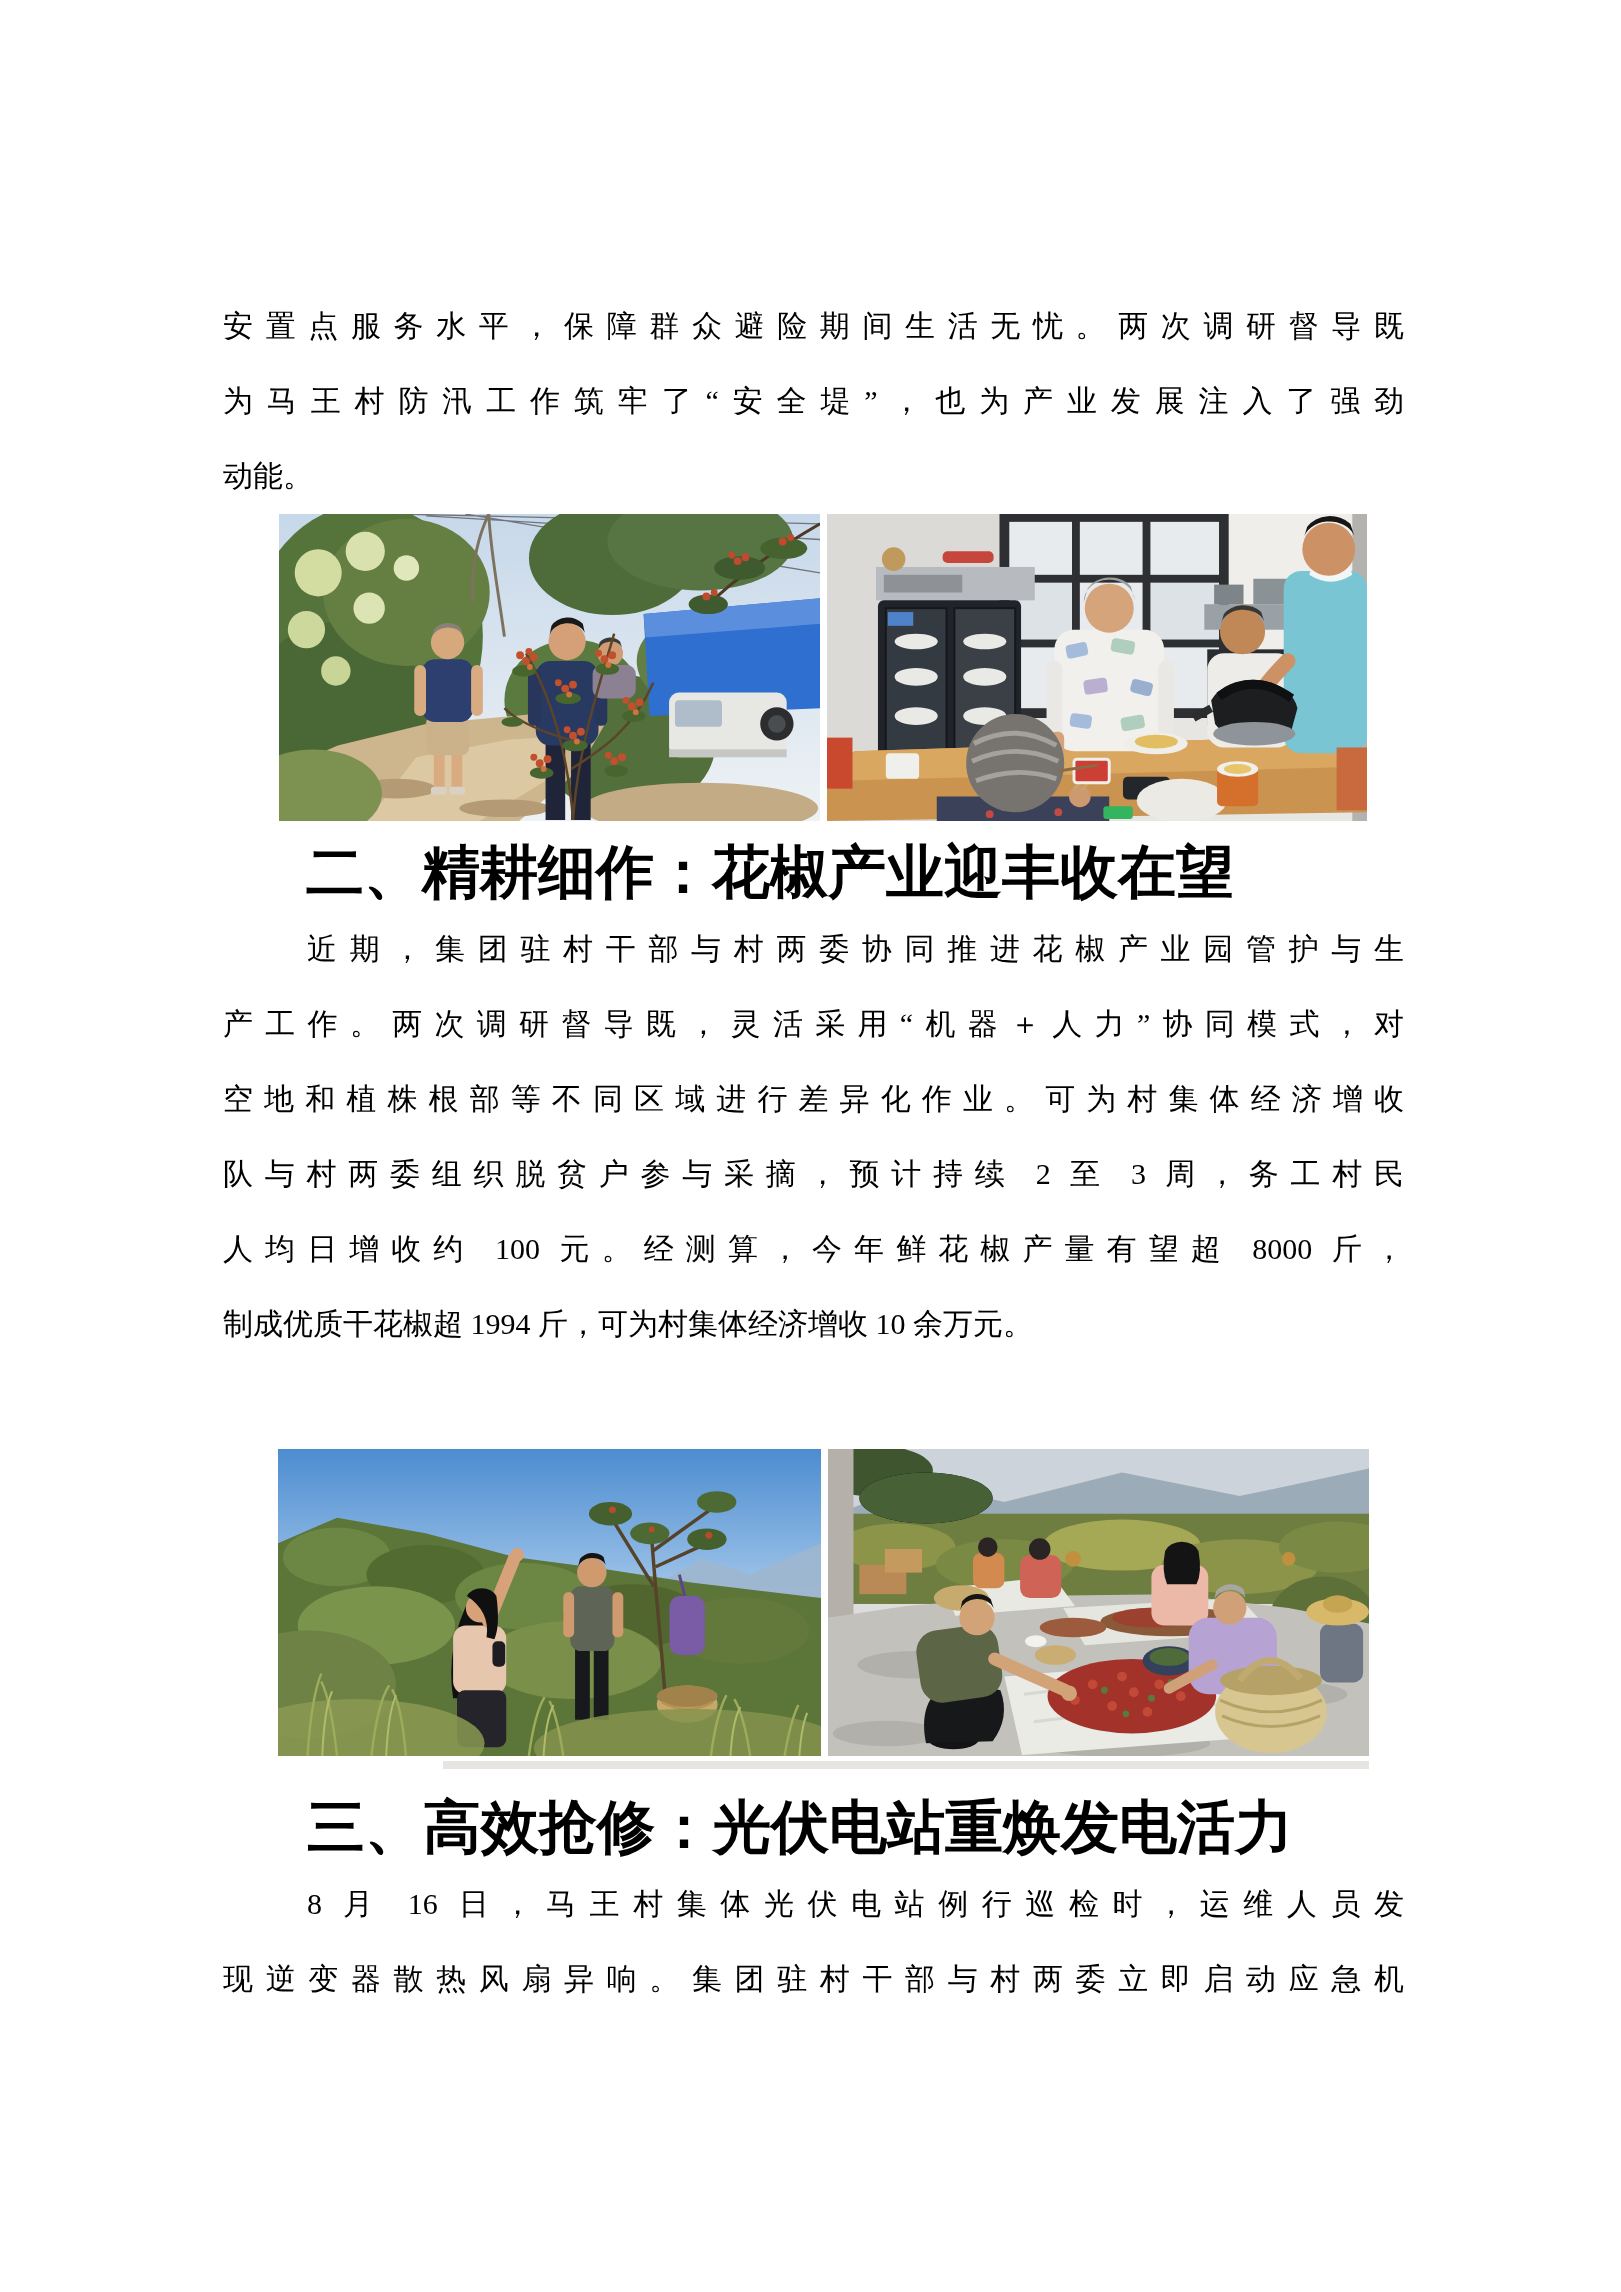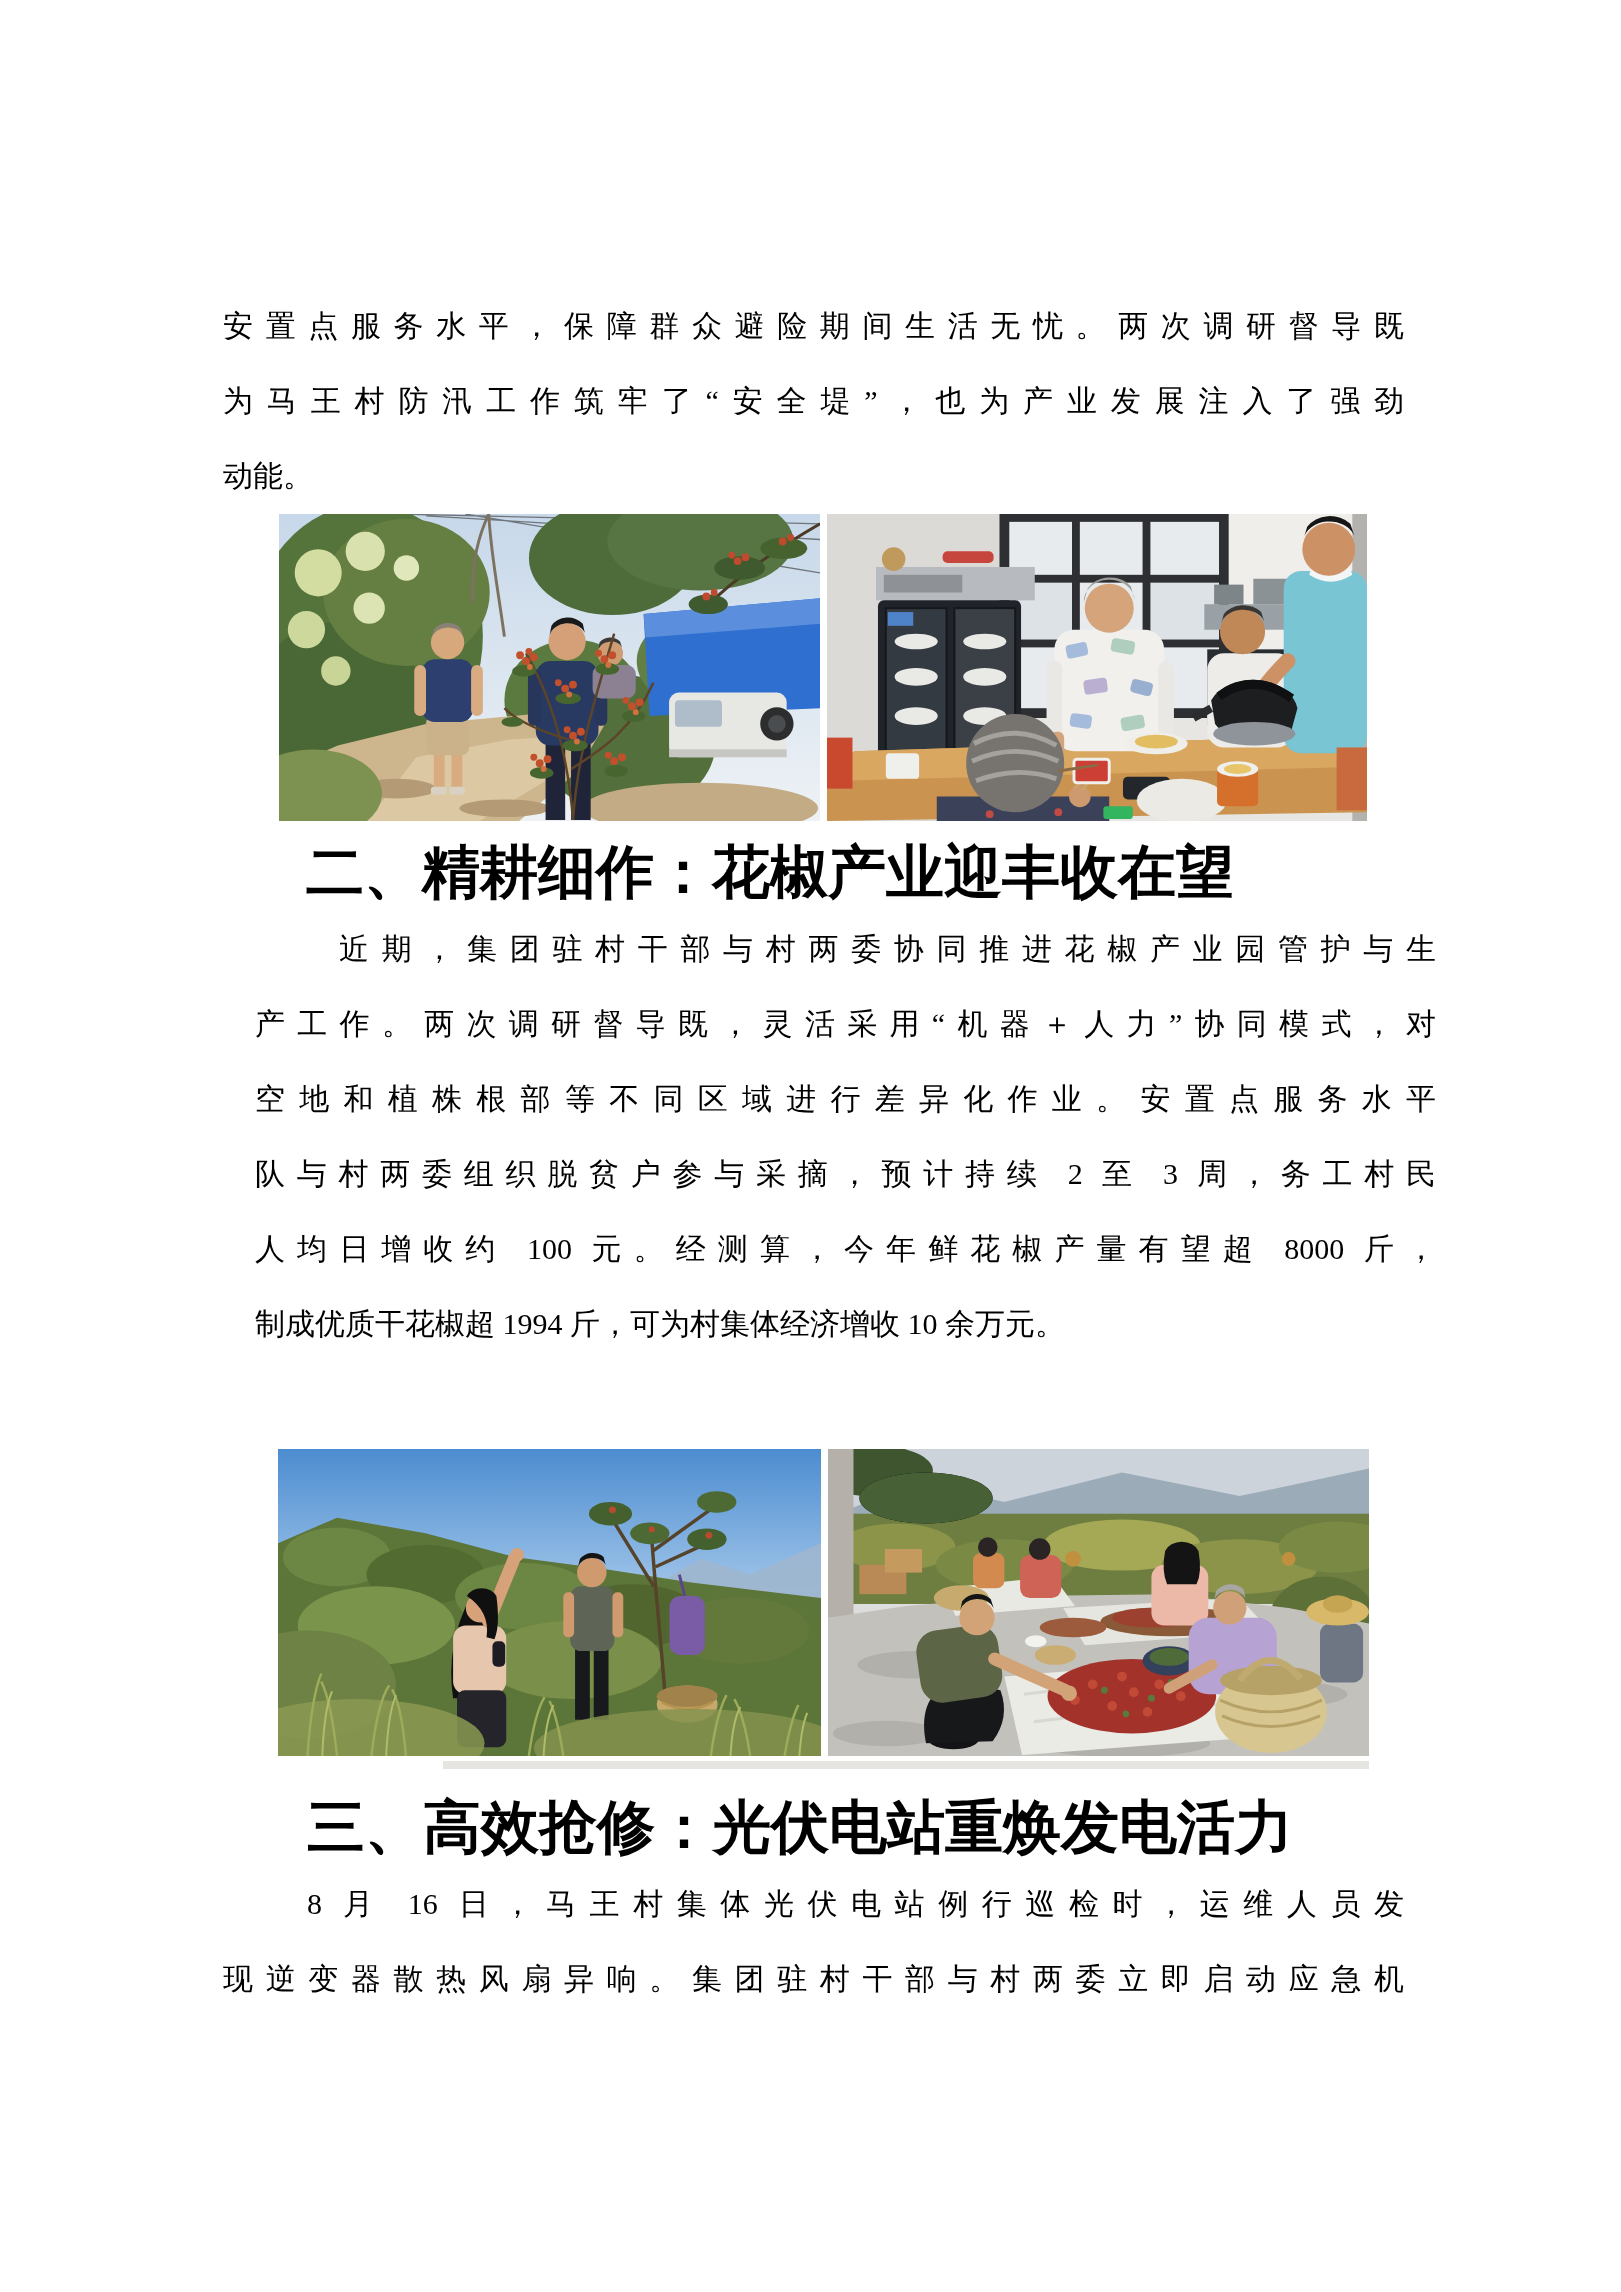--- a/index.html
+++ b/index.html
@@ -319,24 +319,24 @@
           <rect x="60" y="244" width="34" height="26" rx="4" fill="#efefec"></rect>
           <path d="M236,262 l40,-6" stroke="#8a6b45" stroke-width="3"></path>
           <rect x="520" y="238" width="31" height="64" fill="#c96a3e"></rect>
         </g>
       </svg>
     </div>
   </figure>
 
   <h2 class="heading" style="top:839px;margin:0;">二、精耕细作：花椒产业迎丰收在望</h2>
 
-  <div class="para" style="top:911px;margin-left:32px;">
+  <div class="para" style="top:911px;">
       <div class="para-line indent">近期，集团驻村干部与村两委协同推进花椒产业园管护与生</div>
       <div class="para-line">产工作。两次调研督导既，灵活采用“机器＋人力”协同模式，对</div>
-      <div class="para-line">空地和植株根部等不同区域进行差异化作业。安置点服务水平</div>
+      <div class="para-line">空地和植株根部等不同区域进行差异化作业。可为村集体经济增收</div>
       <div class="para-line">队与村两委组织脱贫户参与采摘，预计持续 2 至 3 周，务工村民</div>
       <div class="para-line">人均日增收约 100 元。经测算，今年鲜花椒产量有望超 8000 斤，</div>
       <div class="para-line line-end">制成优质干花椒超 1994 斤，可为村集体经济增收 10 余万元。</div>
     </div>
 
   <figure class="photo-row" style="top:1449px;left:278px;width:1091px;height:307px;margin:0;">
 
     <div class="photo" style="width:543px;">
       <svg viewBox="0 0 552 313" preserveAspectRatio="none">
         <defs>

